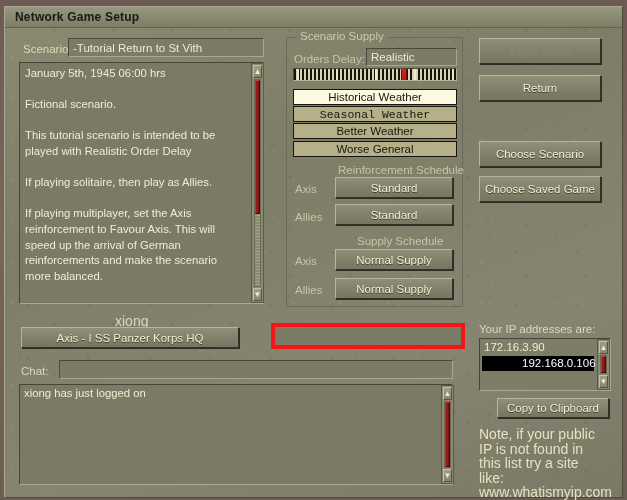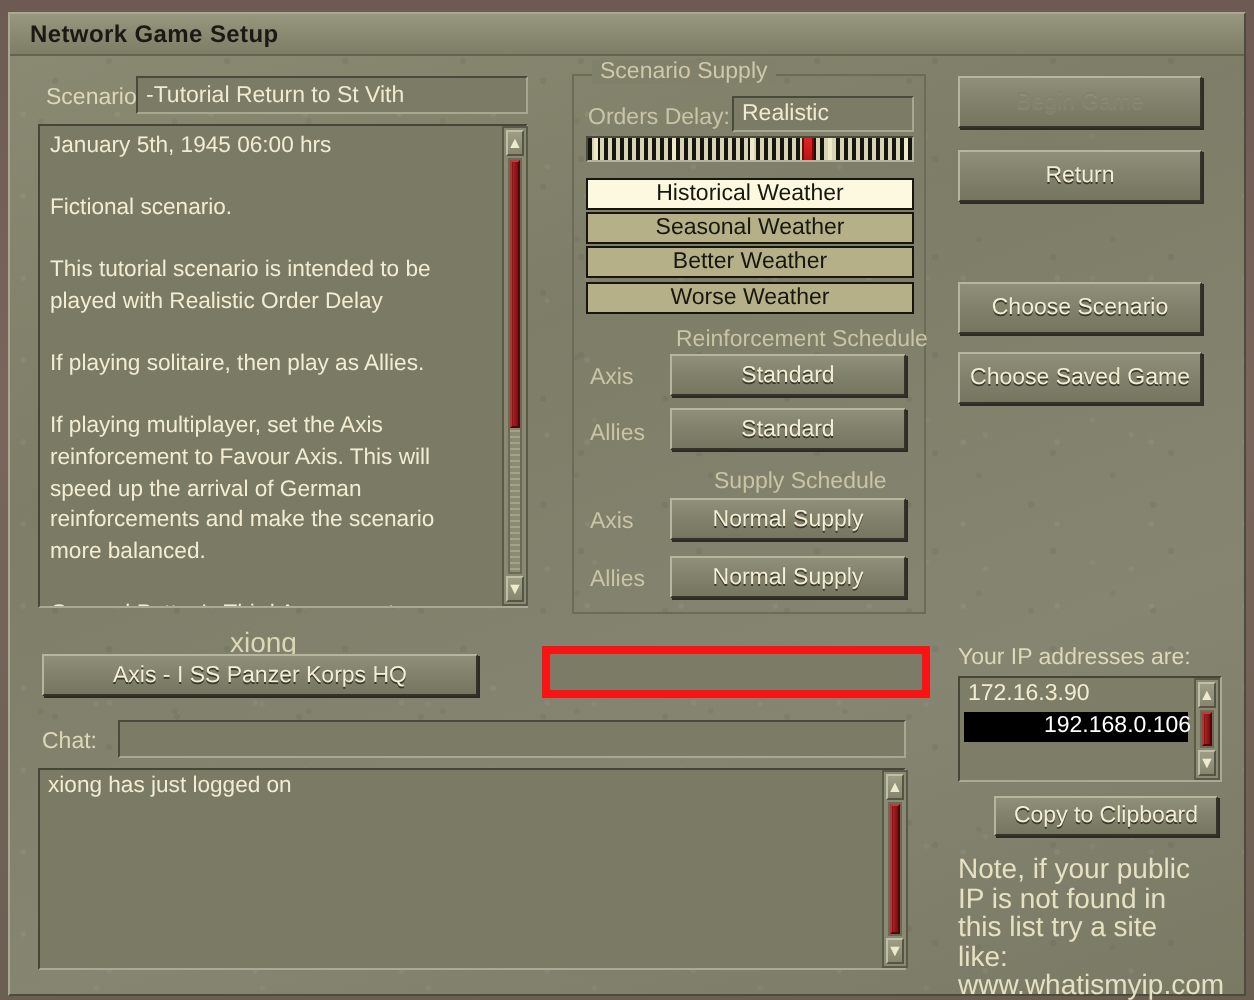--- a/index.html
+++ b/index.html
@@ -338,23 +338,23 @@
     <div class="ticks"></div>
     <div class="major" style="left:3px;"></div>
     <div class="major" style="left:42px;"></div>
     <div class="major" style="left:81px;"></div>
     <div class="major" style="left:120px;"></div>
     <div class="major" style="left:158px;"></div>
     <div class="thumb" id="slider-thumb" style="left: calc(68% - 3px);"></div>
   </div>
 
   <div class="wbtn sel" style="top:82px;">Historical Weather</div>
-  <div class="wbtn" style="top:99px;">Seasonal Weather</div>
+  <div class="wbtn" style="top:99px;font-family:Liberation Mono, monospace;">Seasonal Weather</div>
   <div class="wbtn" style="top:116px;">Better Weather</div>
-  <div class="wbtn" style="top:134px;">Worse Weather</div>
+  <div class="wbtn" style="top:134px;">Worse General</div>
 
   <div class="lbl dim" style="left:333px; top:157px;">Reinforcement Schedule</div>
   <div class="lbl dim" style="left:290px; top:176px;">Axis</div>
   <div class="btn3d" style="left:330px; top:170px; width:118px; height:21px;">Standard</div>
   <div class="lbl dim" style="left:290px; top:204px;">Allies</div>
   <div class="btn3d" style="left:330px; top:197px; width:118px; height:21px;">Standard</div>
 
   <div class="lbl dim" style="left:352px; top:228px;">Supply Schedule</div>
   <div class="lbl dim" style="left:290px; top:248px;">Axis</div>
   <div class="btn3d" style="left:330px; top:242px; width:118px; height:21px;">Normal Supply</div>

